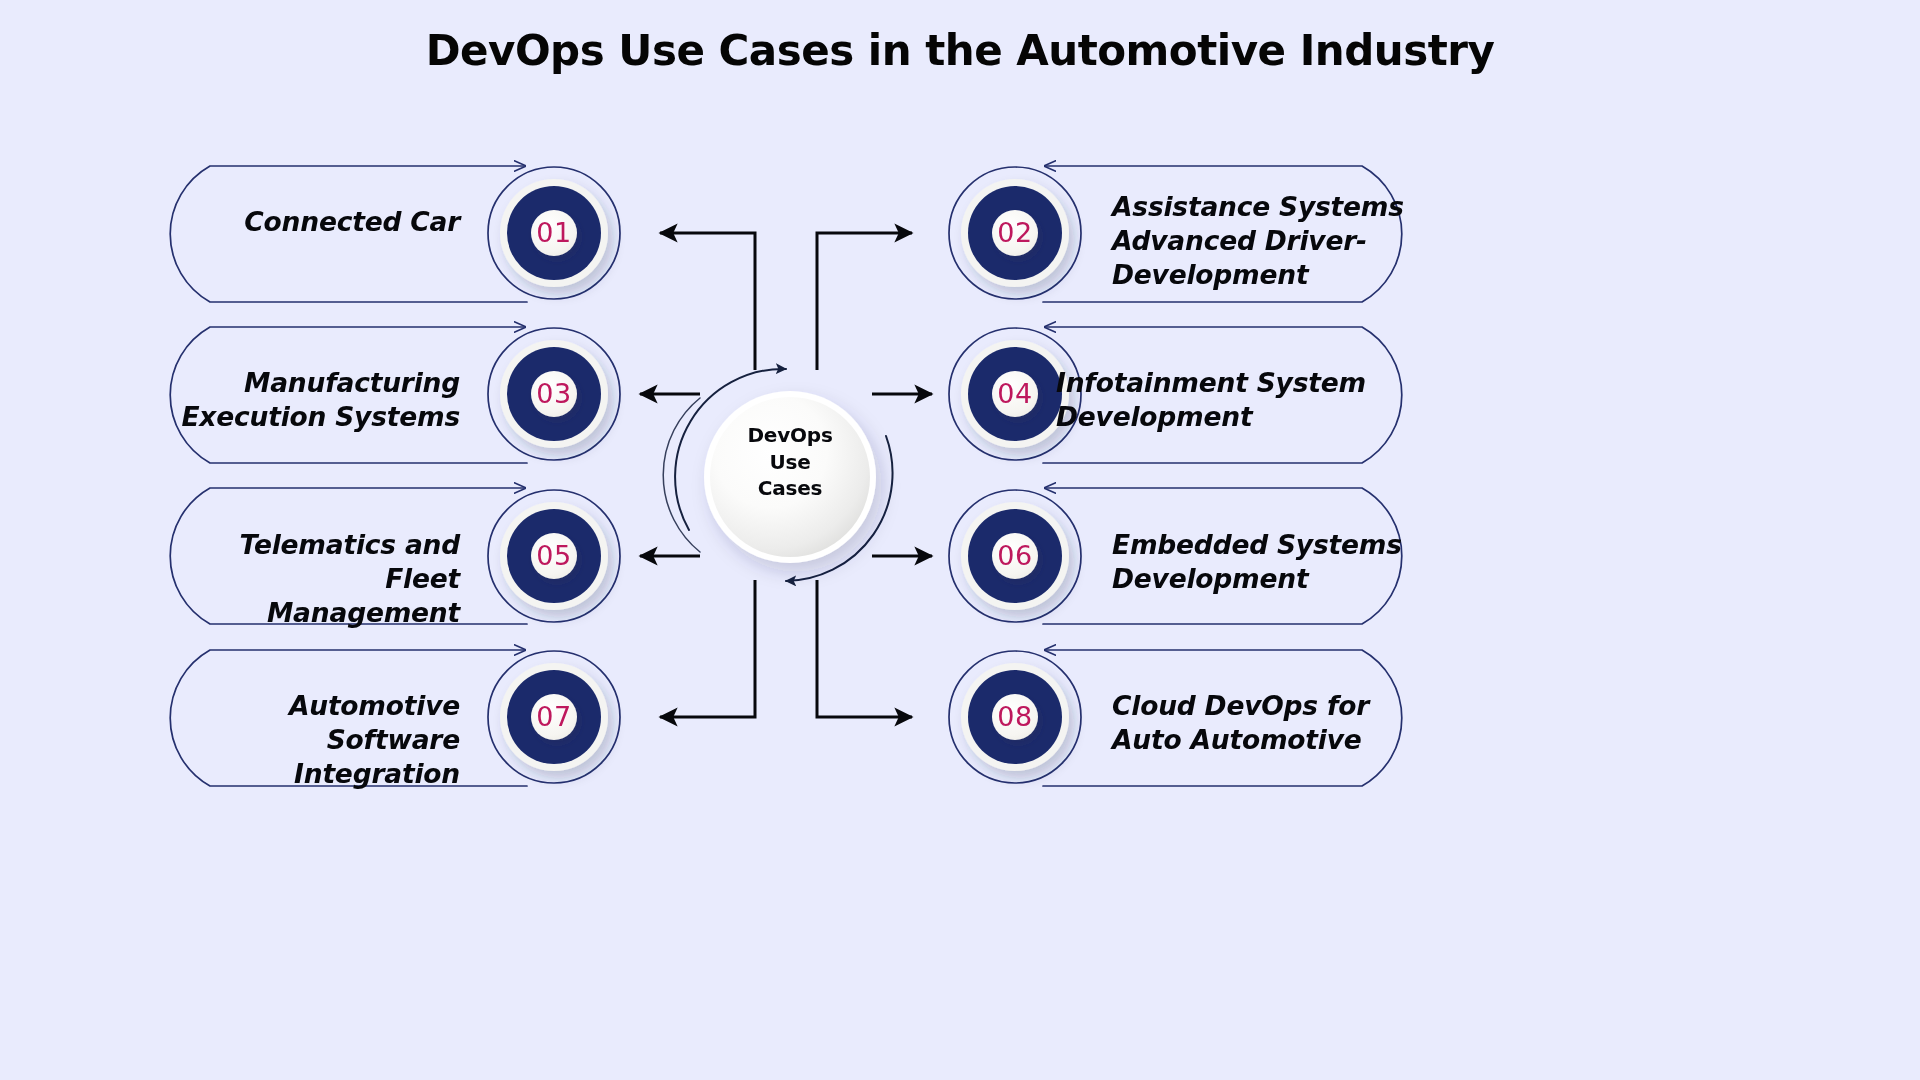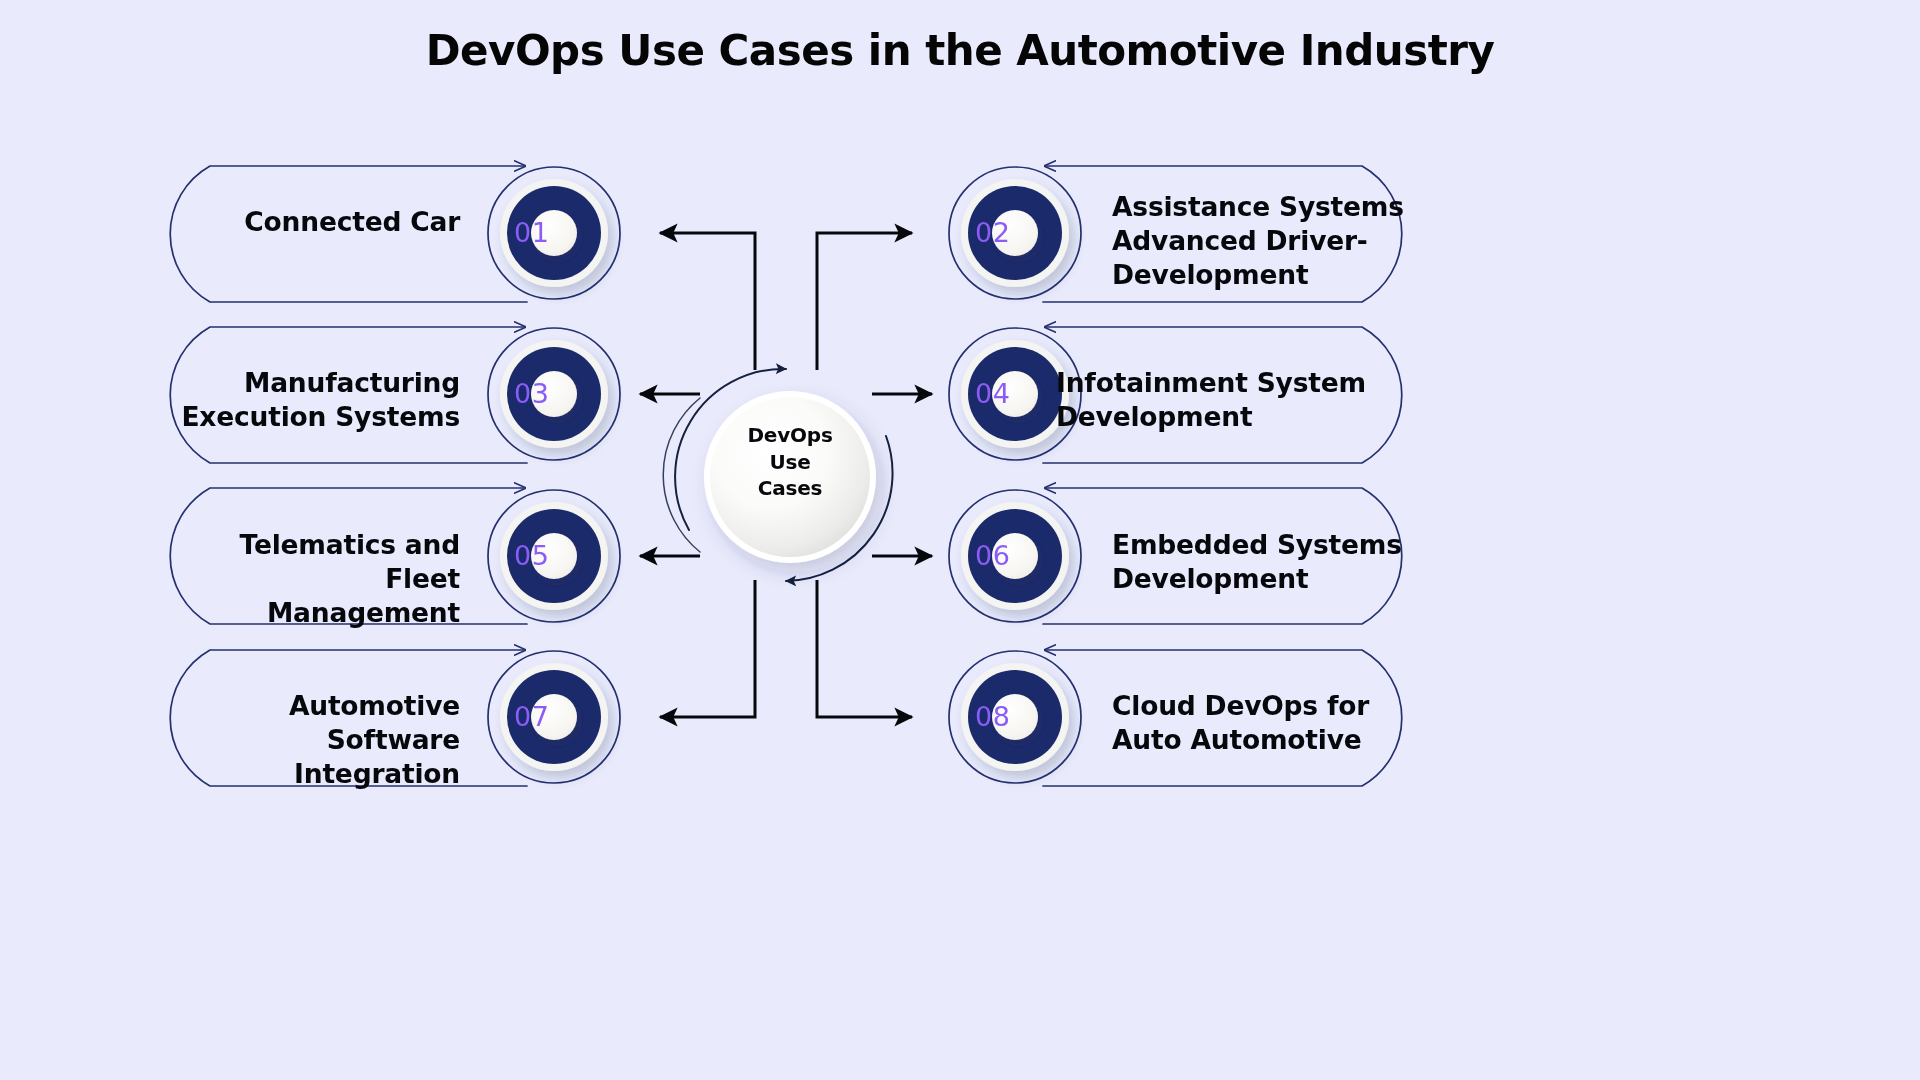--- a/index.html
+++ b/index.html
@@ -27,31 +27,33 @@
 
   
   .card-label{
     position:absolute;
     font-family:"DejaVu Sans", sans-serif;
     font-weight:bold;
     font-size:26.5px;
     line-height:1.28;
     color:#07080c;
     letter-spacing:-0.2px;
+    font-style:italic;
   }
   .card-label.left{ text-align:right; }
   .card-label.right{ text-align:left; }
 
   
   .badge-num{
     position:absolute;
     font-family:"DejaVu Sans", sans-serif;
     font-weight:normal;
     font-size:27px;
-    color:#8b5cf6;
+    color:#be185d;
+    text-align:center;
     letter-spacing:0.5px;
   }
 
   
   .center-text{
     position:absolute;
     width:220px;
     text-align:center;
     font-family:"DejaVu Sans", sans-serif;
     font-weight:bold;

